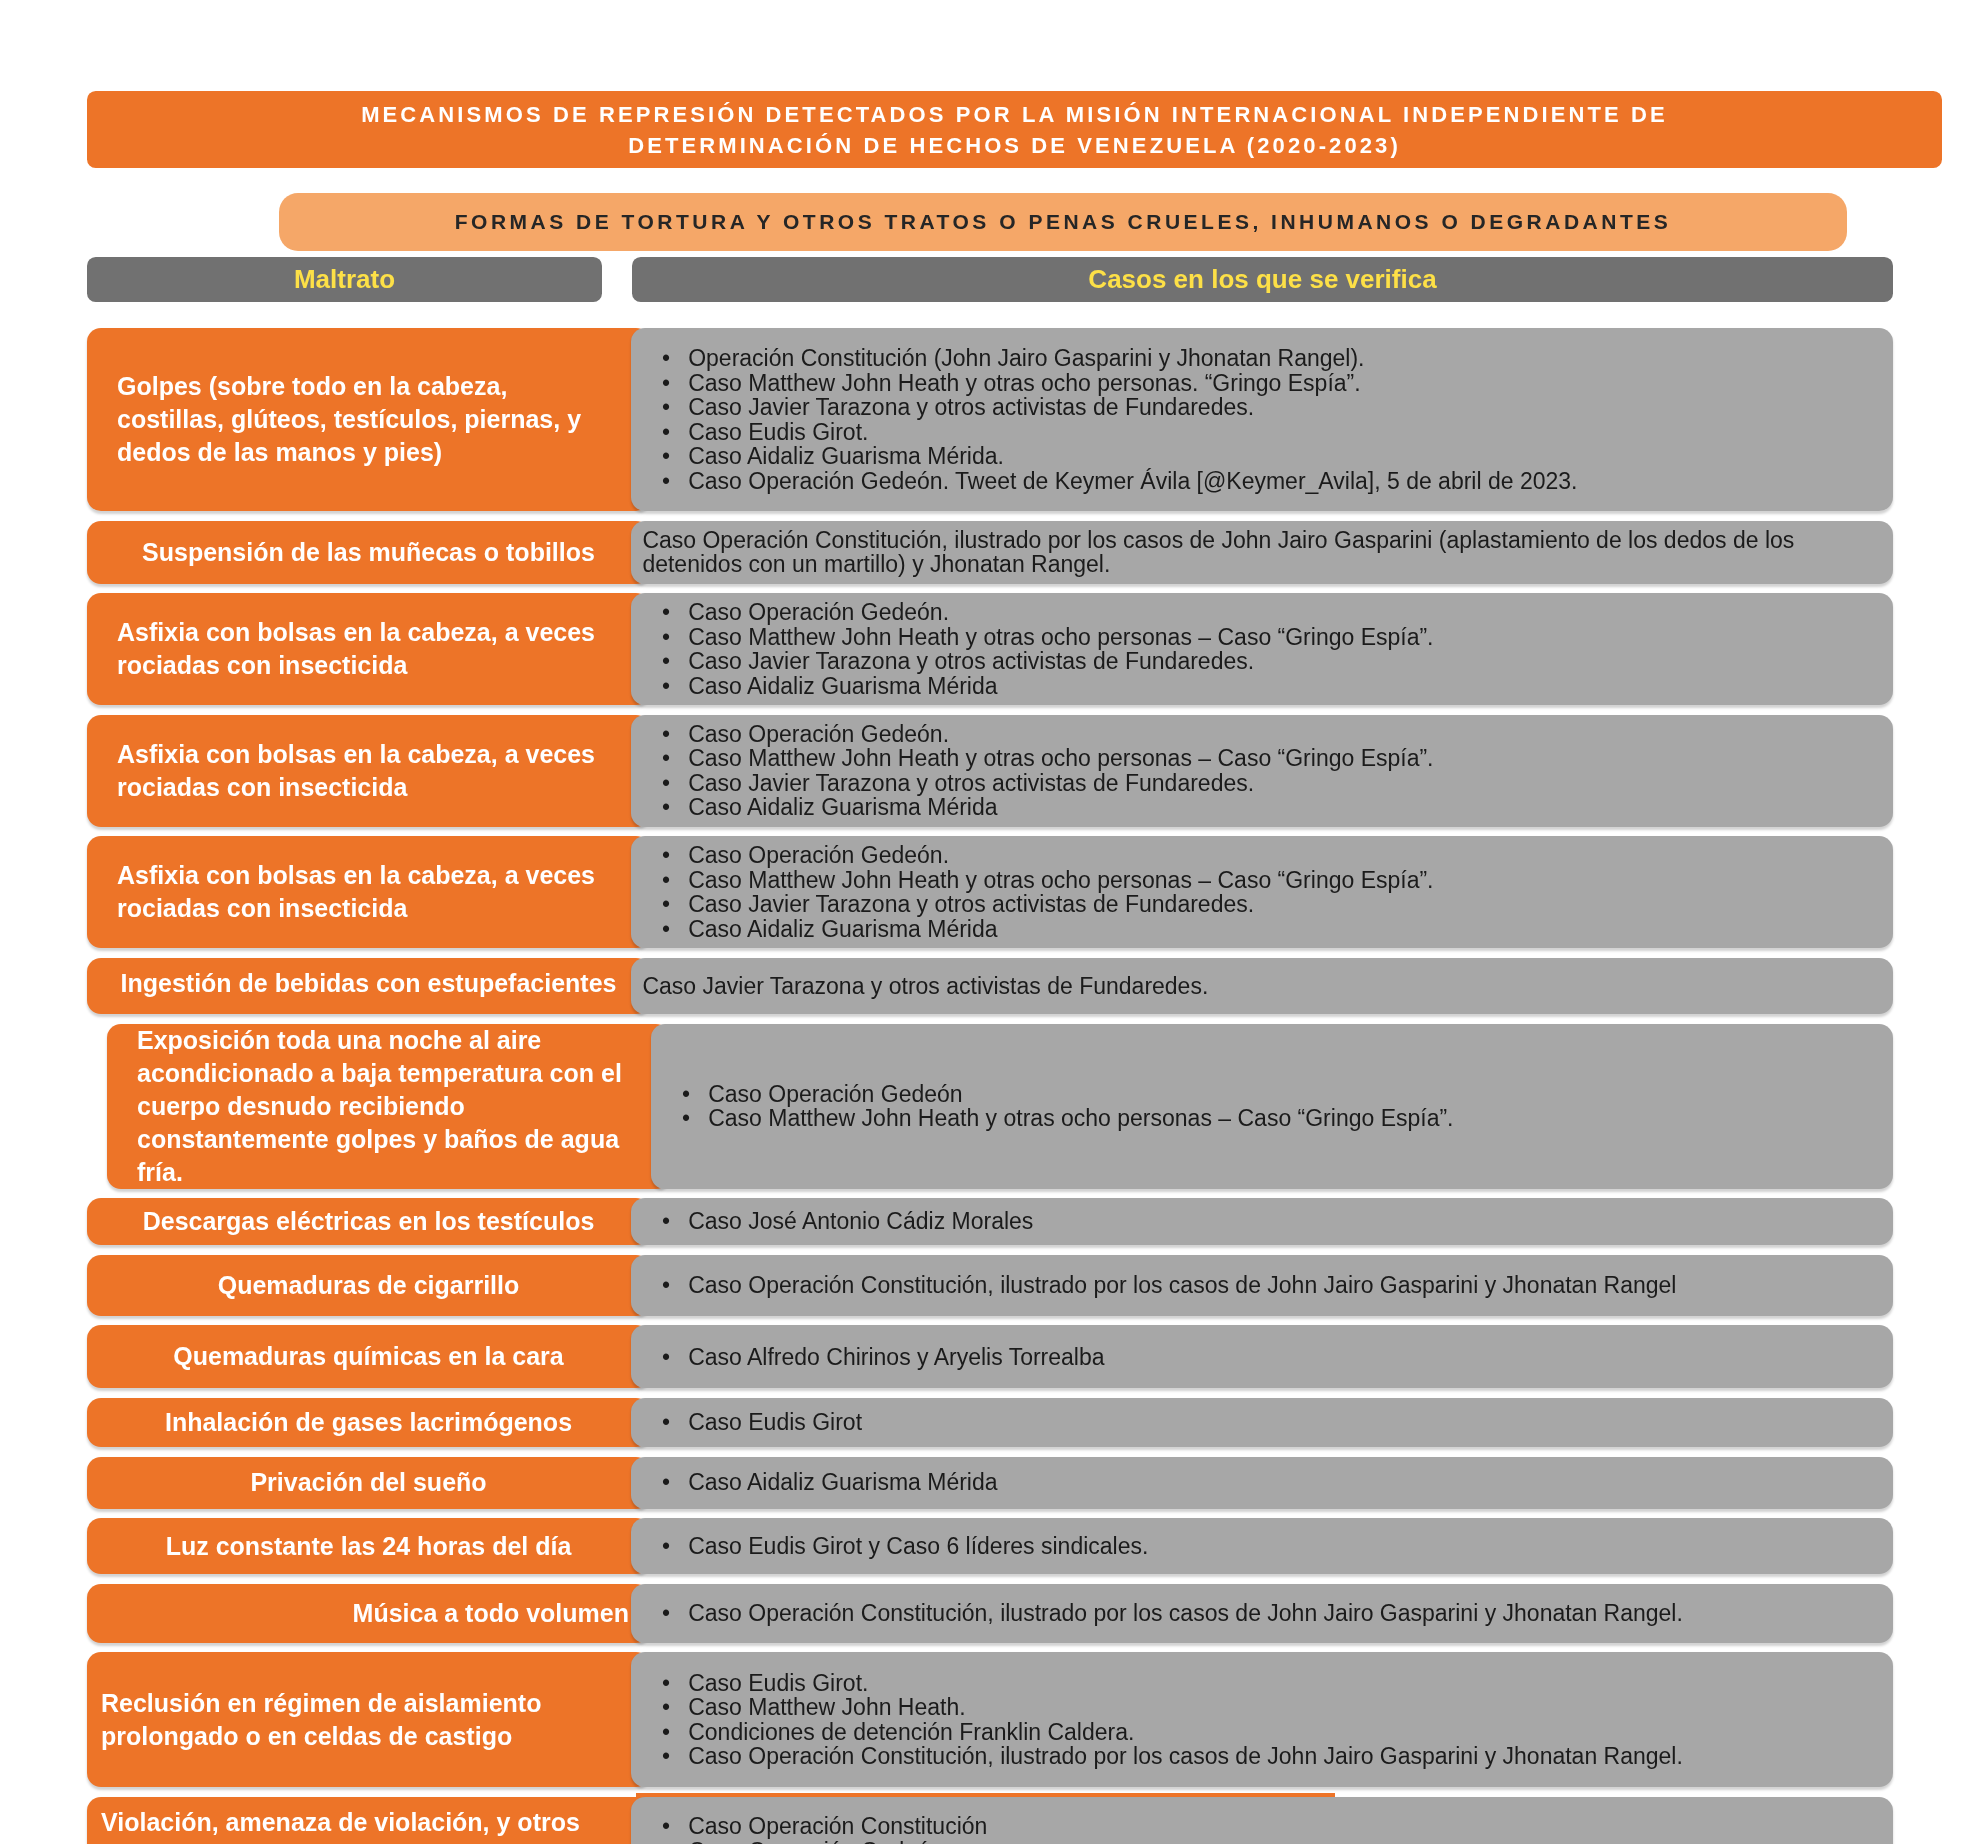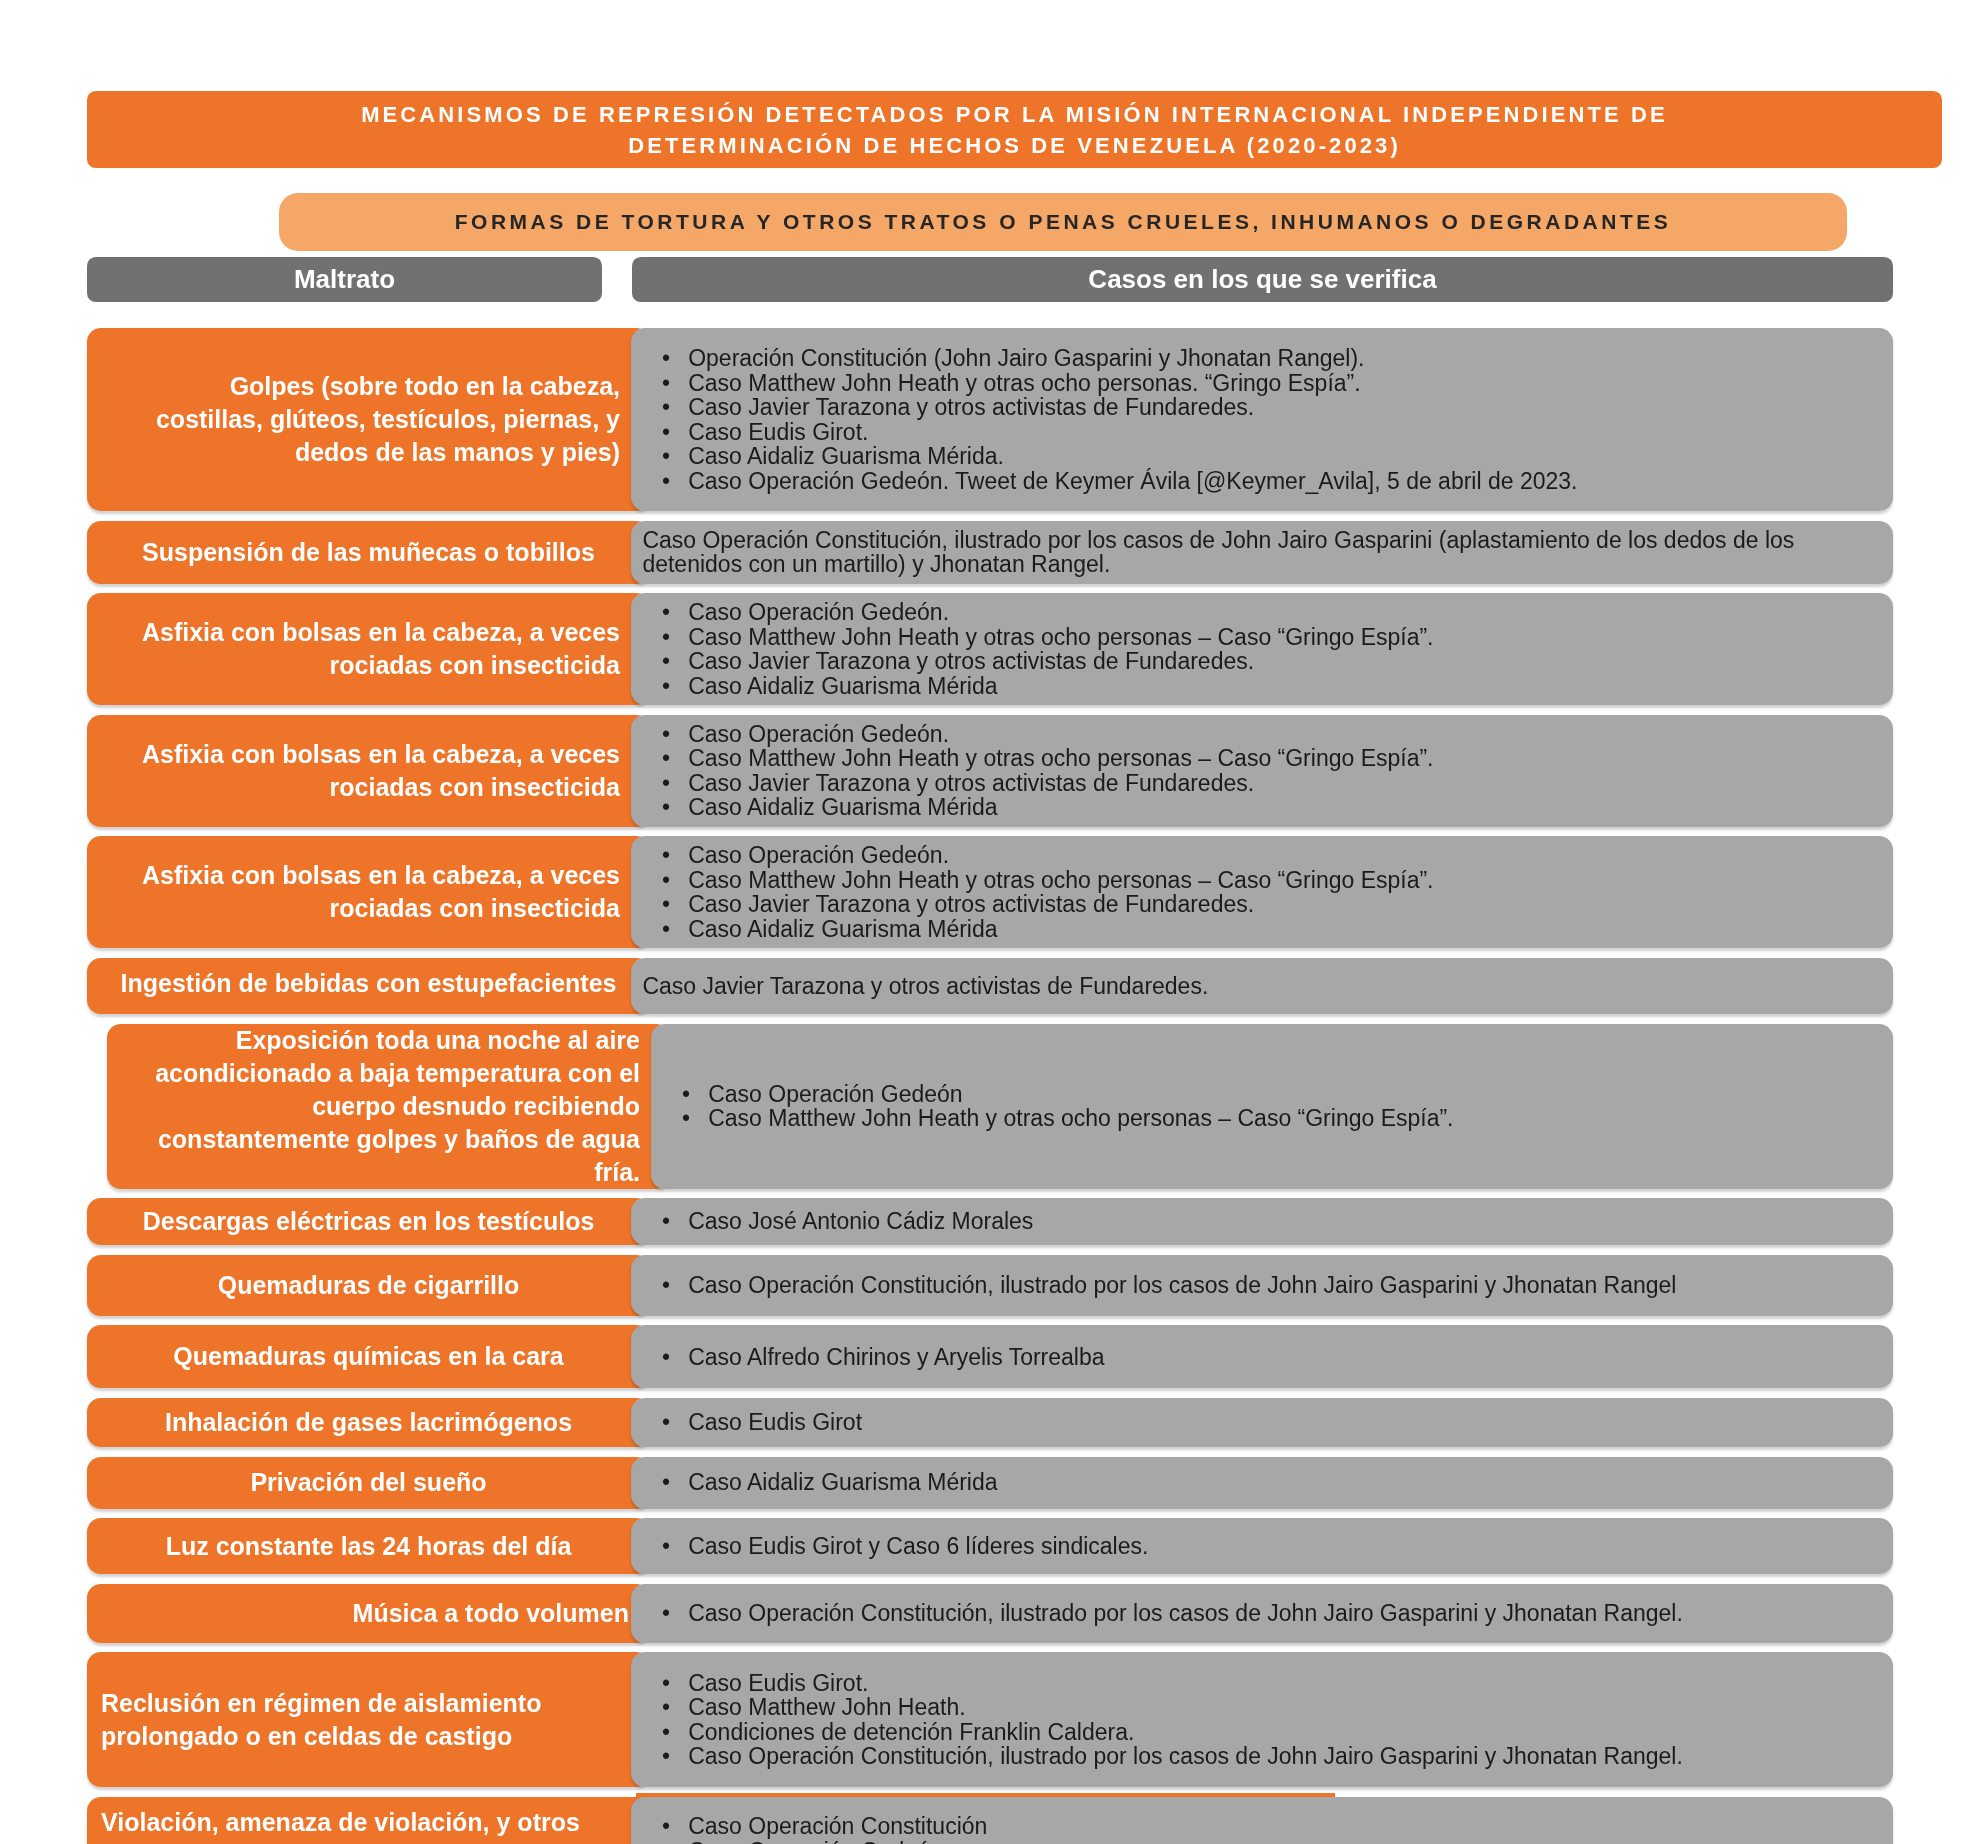--- a/index.html
+++ b/index.html
@@ -15,31 +15,31 @@
           line-height:31px;text-align:center;}
   
   .subbanner{position:absolute;left:279px;top:193px;width:1568px;height:58px;
           background:var(--light_orange,#F5A768);border-radius:19px;
           display:flex;align-items:center;justify-content:center;
           color:#262626;font-weight:bold;font-size:21px;letter-spacing:3.5px;text-align:center;}
   
   .colheads{position:absolute;left:87px;top:257px;width:1806px;display:flex;}
   .colhead{background:var(--header_gray,#717171);border-radius:8.7px;height:45px;
           display:flex;align-items:center;justify-content:center;
-          color:#ffffff;font-weight:bold;font-size:26px;}
+          color:#fde047;font-weight:bold;font-size:26px;}
   .colhead.left{width:515px;margin-right:30px;}
   .colhead.right{flex:1;}
 
   
   #rows{position:absolute;left:87px;top:328px;width:1806px;}
   .row{position:relative;display:flex;align-items:stretch;margin-bottom:9.6px;}
   .mal{width:563px;background:var(--orange,#ED7428);border-radius:14px;z-index:1;
        display:flex;align-items:center;justify-content:center;
        color:#ffffff;font-weight:bold;font-size:25px;line-height:33px;
-       text-align:right;padding:0 30px;box-sizing:border-box;
+       text-align:left;padding:0 30px;box-sizing:border-box;
        box-shadow:0 2.6px 2.6px rgba(0,0,0,0.18);}
   .cas{flex:1;margin-left:-19px;background:var(--case_gray,#A7A7A7);border-radius:14px;z-index:2;
        display:flex;align-items:center;
        color:#1b1b1b;font-size:23px;line-height:24.5px;
        padding:7px 24.5px 7px 31px;box-sizing:border-box;
        box-shadow:0 2.6px 2.6px rgba(0,0,0,0.18);}
   .case-line{display:flex;align-items:flex-start;}
   .blt{width:12.2px;margin-right:14px;flex:none;}
   .row.left-label .mal{justify-content:flex-end;text-align:left;padding:0 21px 0 14px;}
   .row.clip-label .mal{align-items:flex-start;padding-top:9px;overflow:hidden;}

